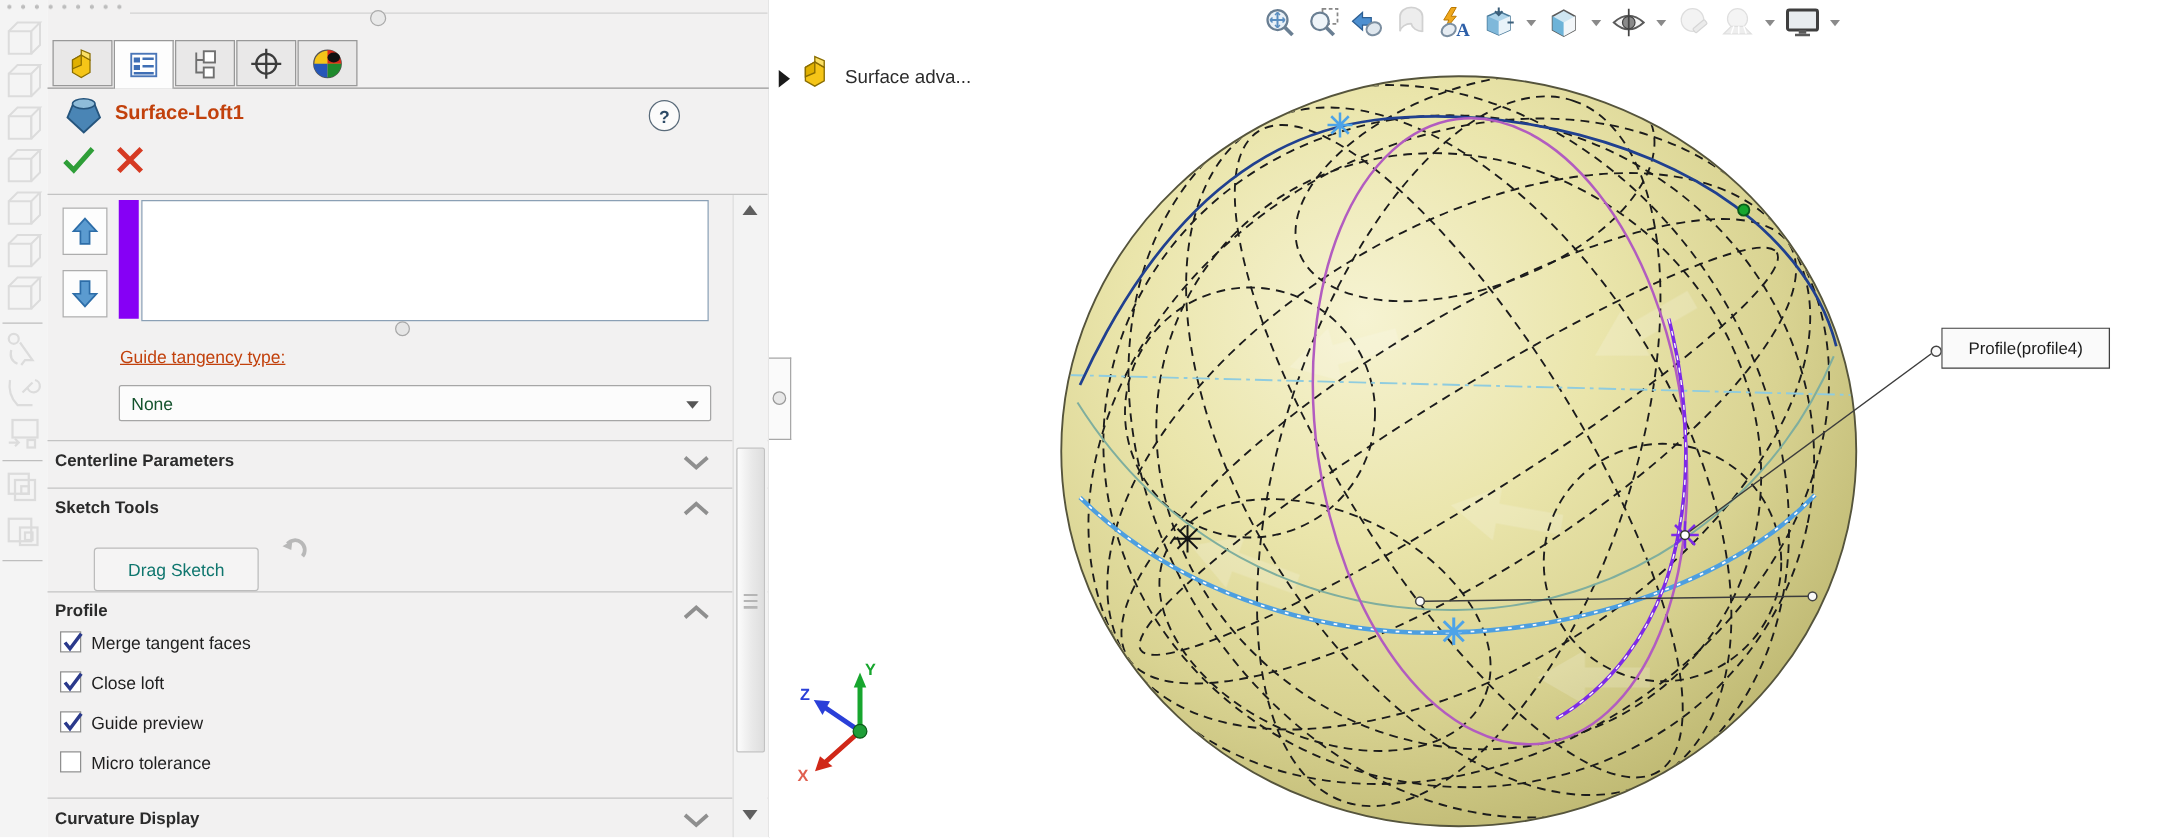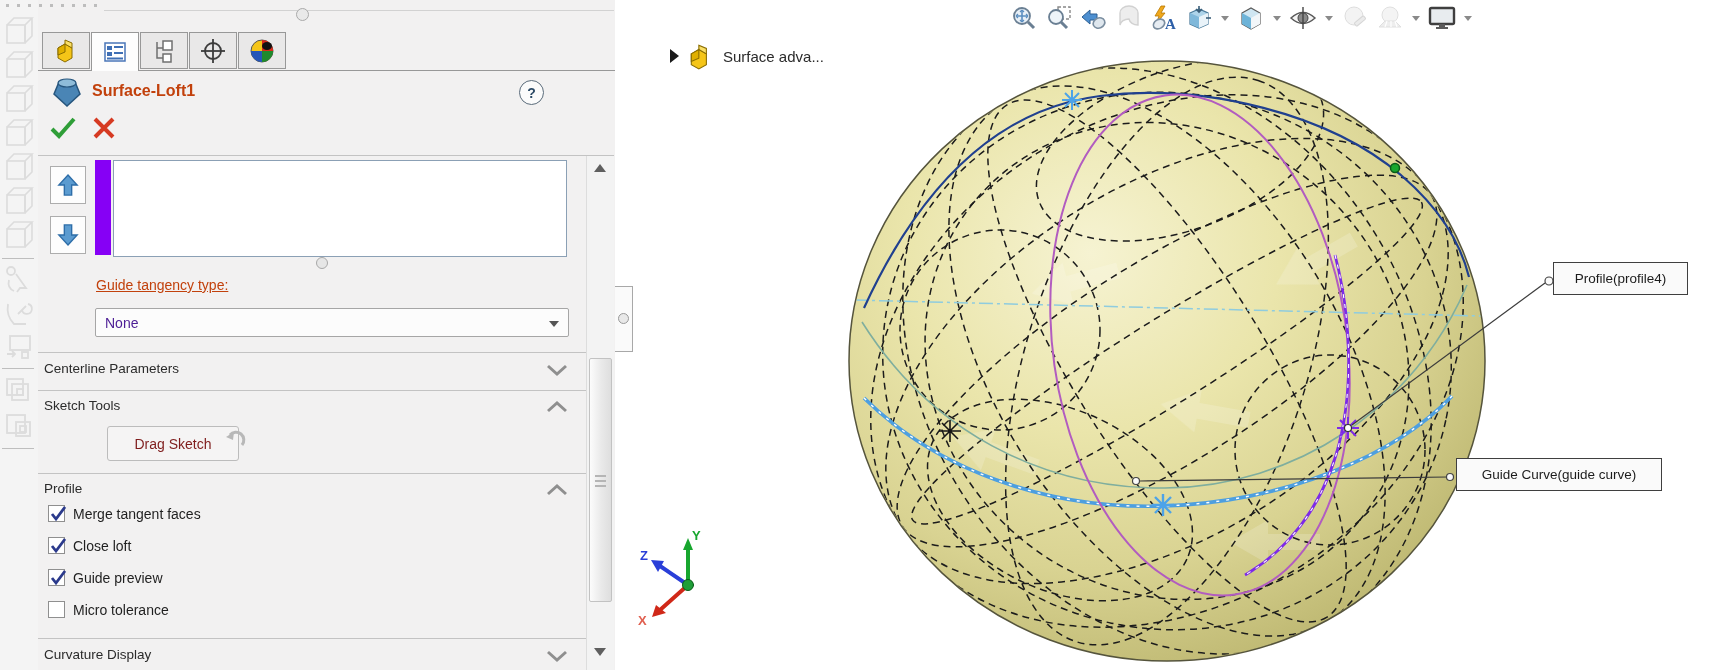--- a/index.html
+++ b/index.html
@@ -16,34 +16,34 @@
   #panel-grip-dots{position:absolute;left:-36px;top:2px;width:100px;height:7px;
      background-image:radial-gradient(circle,#bdbdbd 1.5px,transparent 1.8px);background-size:11px 7px;}
   #panel-topline{position:absolute;left:66px;top:10px;width:510px;border-top:1px solid #d2d2d2;}
   #panel-grip-circle{position:absolute;left:258px;top:8px;width:11px;height:11px;border-radius:50%;
      background:#e9e9e9;border:1px solid #aaa;}
   .tab{position:absolute;top:32px;width:48px;height:37px;background:#e9e8e8;border:1px solid #989898;
        display:flex;align-items:center;justify-content:center;box-sizing:border-box;}
   .tab.sel{background:#fdfdfd;height:39px;border-bottom:none;z-index:3;}
   #tabs-underline{position:absolute;left:0px;top:70px;width:577px;border-top:1px solid #989898;z-index:1;}
   .hline{position:absolute;left:0;width:576px;border-top:1px solid #c3c3c3;}
-  .sec-header{position:absolute;left:6px;font-size:13.5px;font-weight:normal;color:#2b2b2b;}
+  .sec-header{position:absolute;left:6px;font-size:13.5px;font-weight:bold;color:#2b2b2b;}
   .chevron{position:absolute;left:508px;width:22px;height:14px;cursor:pointer;}
   .gray-label{position:absolute;font-size:14px;color:#c2410c;text-decoration:underline;}
   .sq-btn{position:absolute;left:12px;width:34px;height:36px;background:#fdfdfd;border:1px solid #adadad;
           display:flex;align-items:center;justify-content:center;}
   #sel-bar{position:absolute;left:57px;top:160px;width:16px;height:95px;background:#8600f5;}
   #loft-list{position:absolute;left:75px;top:160px;width:452px;height:95px;background:#fff;border:1px solid #8ba0b5;}
   #list-grip{position:absolute;left:278px;top:257px;width:10px;height:10px;border-radius:50%;background:#e6e6e6;border:1px solid #a8a8a8;}
   #combo{position:absolute;left:57px;top:308px;width:474px;height:29px;background:#fcfcfc;border:1px solid #a6a6a6;border-radius:2px;
-         display:flex;align-items:center;box-sizing:border-box;font-size:14px;color:#4c1d95;padding-left:9px;}
+         display:flex;align-items:center;box-sizing:border-box;font-size:14px;color:#14532d;padding-left:9px;}
   #combo .arrow{position:absolute;right:9px;top:12px;width:0;height:0;border-left:5px solid transparent;
          border-right:5px solid transparent;border-top:6px solid #555;}
-  #drag-sketch{position:absolute;left:37px;top:426px;width:130px;height:33px;background:#f5f4f4;border:1px solid #bcbcbc;
-         border-radius:3px;color:#7f1d1d;font-size:14px;display:flex;align-items:center;justify-content:center;margin-left:32px;}
+  #drag-sketch{position:absolute;left:37px;top:438px;width:130px;height:33px;background:#f5f4f4;border:1px solid #bcbcbc;
+         border-radius:3px;color:#0f766e;font-size:14px;display:flex;align-items:center;justify-content:center;}
   .chk-row{position:absolute;left:10px;display:flex;align-items:center;gap:8px;text-align:right;}
   .checkbox{width:17px;height:17px;background:#fff;border:1px solid #8f8f8f;box-sizing:border-box;position:relative;}
   .checkbox svg{position:absolute;left:0px;top:-2px;display:none;}
   .checkbox.checked svg{display:block;}
   .chk-label{font-size:14px;color:#1f1f1f;}
   #title-text{position:absolute;left:54px;top:82px;font-size:16px;font-weight:bold;color:#c2410c;}
   #help-btn{position:absolute;left:481px;top:80px;width:23px;height:23px;border:1.5px solid #5a6b7a;border-radius:50%;
             color:#2c4a66;font-weight:bold;font-size:14px;display:flex;align-items:center;justify-content:center;background:#fbfbfb;}
   
   #pscroll{position:absolute;left:548px;top:156px;width:27px;height:514px;background:#f3f3f3;border-left:1px solid #ddd;}
@@ -52,21 +52,21 @@
   #pscroll .down{top:492px;border-top:8px solid #5f5f5f;}
   #pscroll .thumb{position:absolute;left:2px;top:202px;width:21px;height:242px;border:1px solid #c2c2c2;border-radius:2px;
       background:linear-gradient(90deg,#fcfcfc,#e9e9e9 55%,#dedede);}
   #pscroll .grip{position:absolute;left:5px;top:116px;width:11px;height:12px;
       background:repeating-linear-gradient(180deg,#b5b5b5 0 2px,transparent 2px 5px);}
   #splitter-tab{position:absolute;left:615px;top:286px;width:17px;height:64px;background:#fafafa;border:1px solid #a8a8a8;border-left:none;z-index:5;}
   #splitter-tab .dot{position:absolute;left:3px;top:26px;width:9px;height:9px;border-radius:50%;background:#e8e8e8;border:1px solid #999;}
 
   
   #gfx{left:615px;top:0;width:1121px;height:670px;background:#fff;}
-  #flyout{position:absolute;left:8px;top:42px;display:flex;align-items:center;gap:8px;margin-left:47px;}
+  #flyout{position:absolute;left:8px;top:42px;display:flex;align-items:flex-end;gap:8px;}
   #flyout .tri{width:0;height:0;border-top:7px solid transparent;border-bottom:7px solid transparent;border-left:9px solid #1a1a1a;}
   #flyout .lbl{font-size:15px;color:#2b2b2b;}
   #hud{position:absolute;left:395px;top:4px;display:flex;align-items:center;gap:7px;}
   .hud-ic{width:28px;height:28px;display:flex;align-items:center;justify-content:center;}
   .dd{width:0;height:0;border-left:4px solid transparent;border-right:4px solid transparent;border-top:5px solid #8a8a8a;margin:0 1px;}
   .callout{position:absolute;background:#fafafa;border:1px solid #3f3f3f;font-size:13.5px;color:#1c1c1c;
            display:flex;align-items:center;justify-content:center;box-sizing:border-box;}
   #callout-profile{left:938px;top:262px;width:135px;height:33px;}
   #callout-guide{left:841px;top:458px;width:206px;height:33px;}
 </style>
@@ -502,16 +502,15 @@
         <line x1="688" y1="585" x2="660" y2="610" stroke="#d02818" stroke-width="4"></line>
         <polygon points="652,617 656,605 666,613" fill="#d02818"></polygon>
         <circle cx="688" cy="585" r="5.5" fill="#1f9e38" stroke="#0a5c18"></circle>
         <text x="640" y="560" font-size="13" fill="#2a3fd8" font-weight="bold">Z</text>
         <text x="692" y="540" font-size="13" fill="#17a62e" font-weight="bold">Y</text>
         <text x="638" y="625" font-size="13" fill="#e06050" font-weight="bold">X</text>
       </g>
     </svg>
 
     <div class="callout" id="callout-profile">Profile(profile4)</div>
-    <div class="callout" id="callout-guide">Guide Curve(guide curve)</div>
   </div>
 
 </div>
 
 </body></html>

